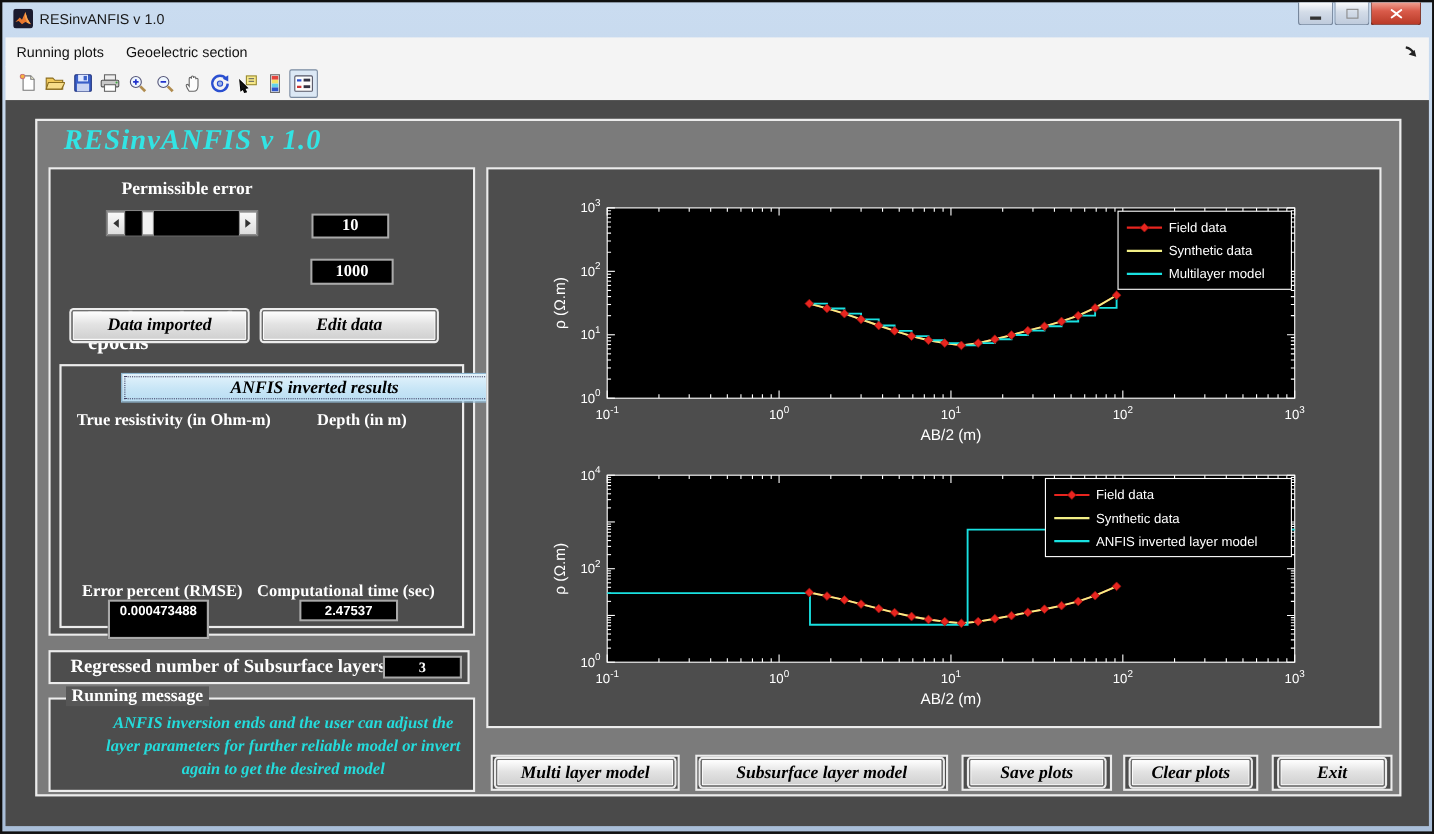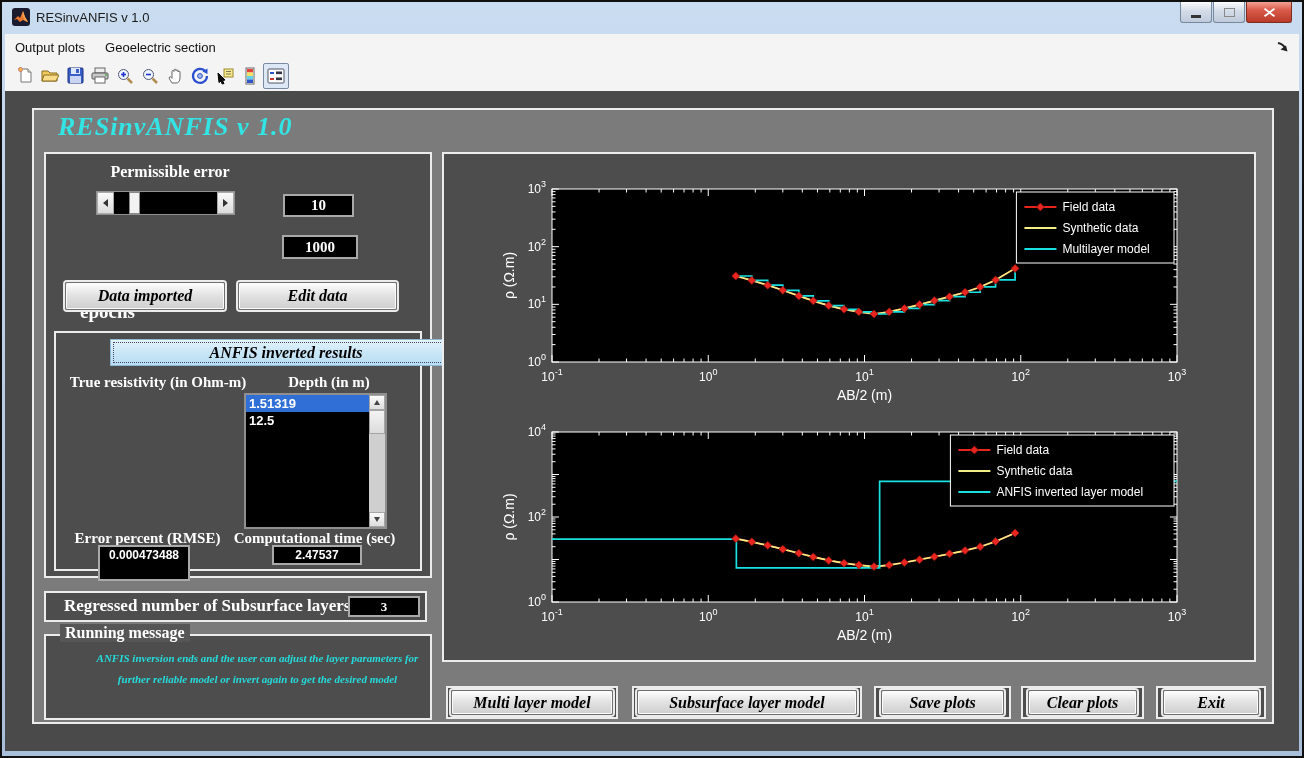--- a/index.html
+++ b/index.html
@@ -74,21 +74,21 @@
     box-sizing:border-box;display:flex;align-items:center;justify-content:center;}
   .sb-thumb{height:24px;background:linear-gradient(#f4f4f4,#dcdcdc);border:1px solid #a5a5a5;box-sizing:border-box;}
   .sb-fill{flex:1;}
   .tri-u{width:0;height:0;border-left:3.5px solid transparent;border-right:3.5px solid transparent;border-bottom:5px solid #444;}
   .tri-d{width:0;height:0;border-left:3.5px solid transparent;border-right:3.5px solid transparent;border-top:5px solid #444;}
   
   .run-label{position:absolute;left:14px;top:-12px;background:#565656;padding:0 5px;
     color:#fff;font-family:"Liberation Serif",serif;font-weight:bold;font-size:16px;}
   .run-text{position:absolute;left:8px;right:8px;top:12px;text-align:center;
     color:#24dcdc;font-family:"Liberation Serif",serif;font-weight:bold;font-style:italic;
-    font-size:11px;line-height:21px;margin-left:39px;}
+    font-size:15px;line-height:21px;margin-left:39px;}
 </style>
 </head>
 <body>
 
 <div id="root">
 
   <div class="titlebar">
     <svg class="win-icon" viewBox="0 0 18 18">
       <rect x="0" y="0" width="18" height="18" rx="3" fill="#1b1b2f"></rect>
       <path d="M2 12 L6 8 L8 10 L11 3 L13 9 L16 14 L11 12 L8 14 L5 11 Z" fill="#e8762c"></path>
@@ -104,21 +104,21 @@
         </div>
       <div class="wbtn close">
         <svg width="11" height="9" viewBox="0 0 11 9">
           <path d="M1 0 L5.5 3.2 L10 0 L11 1.4 L6.8 4.5 L11 7.6 L10 9 L5.5 5.8 L1 9 L0 7.6 L4.2 4.5 L0 1.4 Z" fill="#fff"></path>
         </svg>
       </div>
     </div>
   </div>
 
   <div class="menubar">
-    <span class="menu-item">Output plots</span>
+    <span class="menu-item">Running plots</span>
     <span class="menu-item">Geoelectric section</span>
     <svg class="menu-arrow" width="13" height="13" viewBox="0 0 13 13">
       <path d="M2 3 Q7 4 9 8" stroke="#222" stroke-width="2" fill="none"></path>
       <path d="M11.5 11.5 L4.5 9.5 L10 5.5 Z" fill="#222"></path>
     </svg>
   </div>
 
   <div class="toolbar">
     <div class="tool">
       <svg width="17" height="17" viewBox="0 0 17 17">
@@ -231,36 +231,20 @@
 
   <div class="ui-button" style="left:236px;top:280px;width:159px;height:28px;">Edit data</div>
   <div class="ui-button" style="left:63px;top:280px;width:160px;height:28px;">Data imported</div>
 
   <div class="panel" style="left:52px;top:329px;width:368px;height:240px;"></div>
   <div class="results-btn" style="left:60px;top:337px;width:352px;height:27px;">ANFIS inverted results</div>
 
   <div class="lab" style="left:58px;top:372px;width:196px;text-align:center;font-size:15px;">True resistivity (in Ohm-m)</div>
   <div class="lab" style="left:262px;top:372px;width:130px;text-align:center;font-size:15px;">Depth (in m)</div>
 
-  <div class="listbox" style="left:242px;top:391px;width:143px;height:136px;">
-    <div class="list-items" id="list-depth">
-        <div class="list-item selected">1.51319</div>
-        <div class="list-item">12.5</div>
-      </div>
-    <div class="scrollbar">
-      <div class="sb-btn">
-          <div class="tri-u"></div>
-        </div>
-      <div class="sb-thumb"></div>
-      <div class="sb-fill"></div>
-      <div class="sb-btn">
-          <div class="tri-d"></div>
-        </div>
-    </div>
-  </div>
 
   <div class="lab" style="left:58px;top:528px;width:175px;text-align:center;font-size:15px;">Error percent (RMSE)</div>
   <div class="lab" style="left:220px;top:528px;width:185px;text-align:center;font-size:15px;">Computational time (sec)</div>
   <div class="valbox" style="left:96px;top:543px;width:92px;height:36px;font-size:12px;line-height:16px;font-family:'Liberation Sans',sans-serif;">0.000473488</div>
   <div class="valbox" style="left:270px;top:543px;width:90px;height:20px;font-size:12px;line-height:16px;font-family:'Liberation Sans',sans-serif;">2.47537</div>
 
   <div class="panel" style="left:42px;top:589px;width:383px;height:31px;"></div>
   <div class="lab" style="left:62px;top:594px;width:290px;font-size:17px;">Regressed number of Subsurface layers</div>
   <div class="valbox" style="left:346px;top:594px;width:72px;height:21px;font-size:13px;line-height:17px;">3</div>
 

